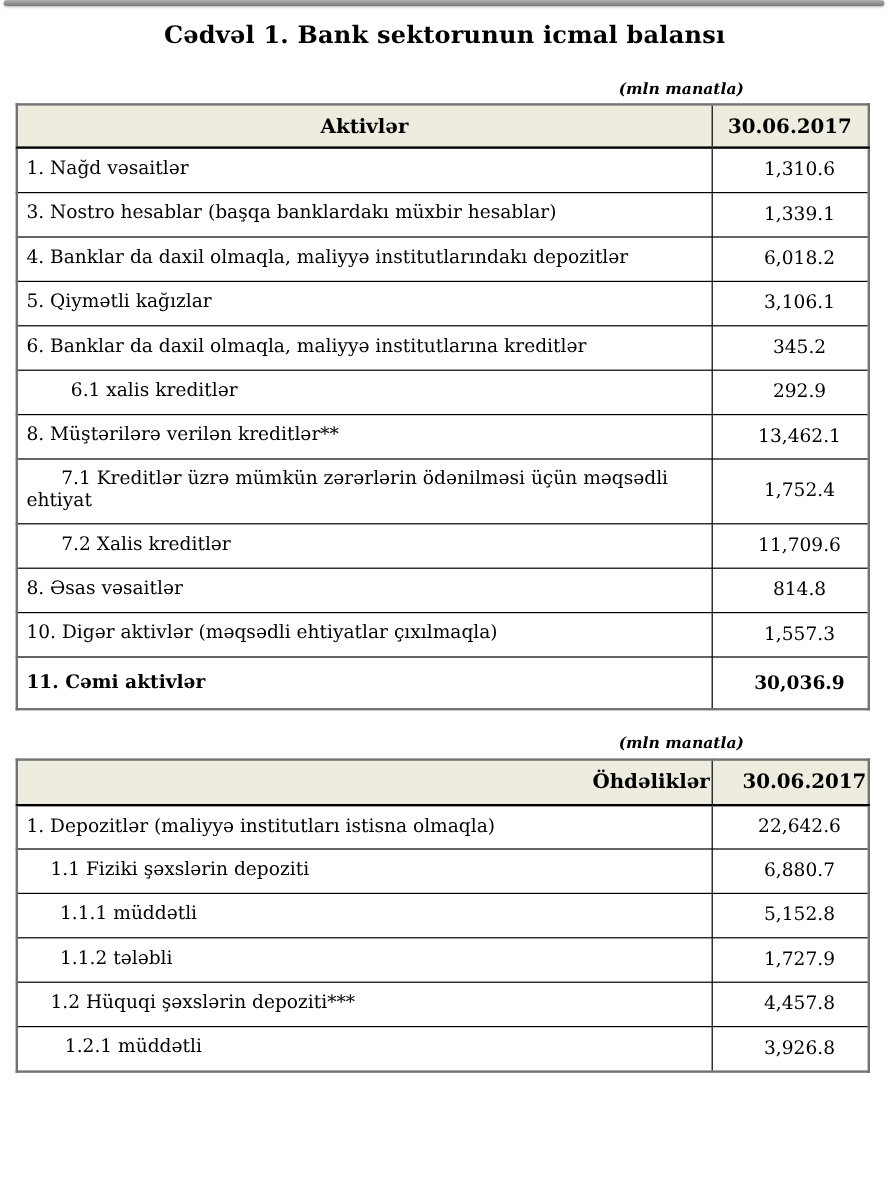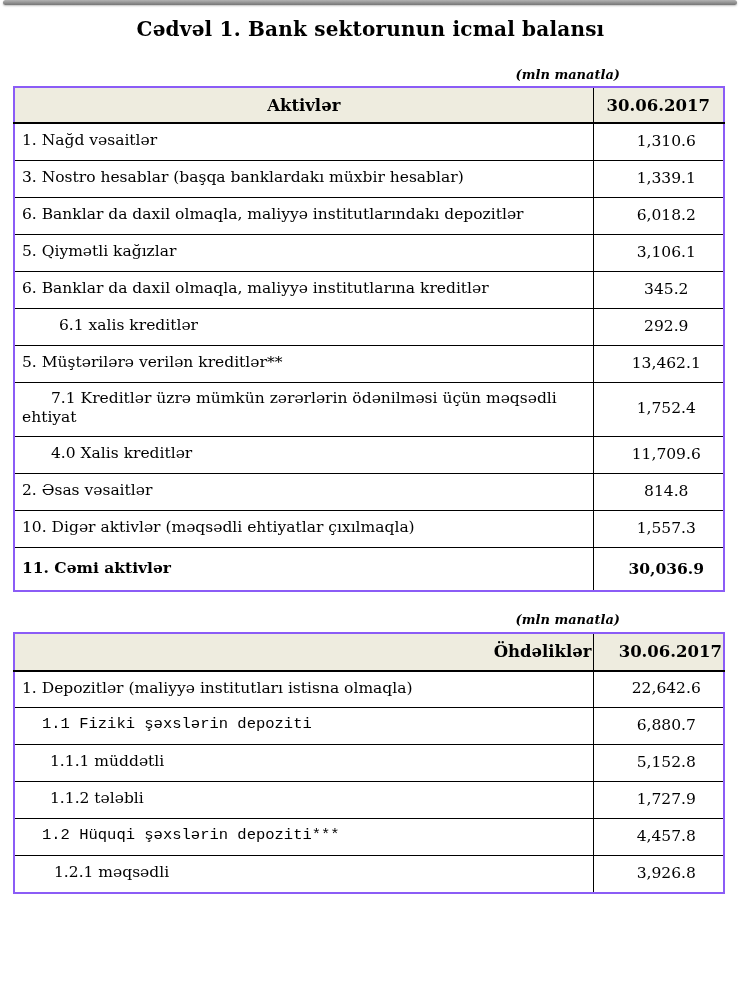--- a/index.html
+++ b/index.html
@@ -20,37 +20,37 @@
   }
   .sheet { margin-left:13px; width:635px; }
   .note {
     text-align:right; font-style:italic; font-weight:bold;
     font-size:13px; padding-right:28px; line-height:1.1;
   }
   .note-1 { margin-top:27px; margin-bottom:4px; }
   .note-2 { margin-top:21px; margin-bottom:4px; }
   table {
     border-collapse:collapse; width:710px; table-layout:fixed;
-    border:2px solid #8b5cf6;
+    border:2px solid #737373;
   }
   th, td { border:1px solid #000; box-sizing:border-box; }
   thead th {
     background:#eeecdf; font-size:16.5px; font-weight:bold;
     height:36px; border-bottom-width:2px; text-align:center;
   }
   .t2 thead th { height:38px;text-align:right; }
   tbody tr { height:37px; }
   tbody tr.tall { height:54px; }
   tbody tr.total { height:44px; font-weight:bold; }
   td { font-size:15.5px; vertical-align:middle; }
   td.lbl { text-align:left; padding:2px 8px 4px 7px; line-height:1.25; }
   td.val { text-align:center; padding:2px 4px 4px 20px; }
   .in37 { text-indent:37px; }
   .in29 { text-indent:29px; }
-  .in20 { text-indent:20px;font-family:Liberation Mono, monospace; }
+  .in20 { text-indent:20px; }
   .in28 { text-indent:28px; }
   .in32 { text-indent:32px; }
 </style>
 </head>
 <body>
 
 <div class="topbar"></div>
 
 <div class="title">Cədvəl 1. Bank sektorunun icmal balansı</div>
 
@@ -72,49 +72,49 @@
     <tbody>
       <tr>
         <td class="lbl">1. Nağd vəsaitlər</td>
         <td class="val">1,310.6</td>
       </tr>
       <tr>
         <td class="lbl">3. Nostro hesablar (başqa banklardakı müxbir hesablar)</td>
         <td class="val">1,339.1</td>
       </tr>
       <tr>
-        <td class="lbl">6. Banklar da daxil olmaqla, maliyyə institutlarındakı depozitlər</td>
+        <td class="lbl">4. Banklar da daxil olmaqla, maliyyə institutlarındakı depozitlər</td>
         <td class="val">6,018.2</td>
       </tr>
       <tr>
         <td class="lbl">5. Qiymətli kağızlar</td>
         <td class="val">3,106.1</td>
       </tr>
       <tr>
         <td class="lbl">6. Banklar da daxil olmaqla, maliyyə institutlarına kreditlər</td>
         <td class="val">345.2</td>
       </tr>
       <tr>
         <td class="lbl in37">6.1  xalis kreditlər</td>
         <td class="val">292.9</td>
       </tr>
       <tr>
-        <td class="lbl">5. Müştərilərə verilən kreditlər**</td>
+        <td class="lbl">8. Müştərilərə verilən kreditlər**</td>
         <td class="val">13,462.1</td>
       </tr>
       <tr class="tall">
         <td class="lbl in29">7.1 Kreditlər üzrə mümkün zərərlərin ödənilməsi üçün məqsədli ehtiyat</td>
         <td class="val">1,752.4</td>
       </tr>
       <tr>
-        <td class="lbl in29">4.0 Xalis kreditlər</td>
+        <td class="lbl in29">7.2 Xalis kreditlər</td>
         <td class="val">11,709.6</td>
       </tr>
       <tr>
-        <td class="lbl">2.  Əsas vəsaitlər</td>
+        <td class="lbl">8.  Əsas vəsaitlər</td>
         <td class="val">814.8</td>
       </tr>
       <tr>
         <td class="lbl">10. Digər aktivlər (məqsədli ehtiyatlar çıxılmaqla)</td>
         <td class="val">1,557.3</td>
       </tr>
       <tr class="total">
         <td class="lbl">11. Cəmi aktivlər</td>
         <td class="val">30,036.9</td>
       </tr>
@@ -149,19 +149,19 @@
       </tr>
       <tr>
         <td class="lbl in28">1.1.2 tələbli</td>
         <td class="val">1,727.9</td>
       </tr>
       <tr>
         <td class="lbl in20">1.2 Hüquqi şəxslərin depoziti***</td>
         <td class="val">4,457.8</td>
       </tr>
       <tr>
-        <td class="lbl in32">1.2.1 məqsədli</td>
+        <td class="lbl in32">1.2.1 müddətli</td>
         <td class="val">3,926.8</td>
       </tr>
     </tbody>
   </table>
 
 </div>
 
 </body></html>

